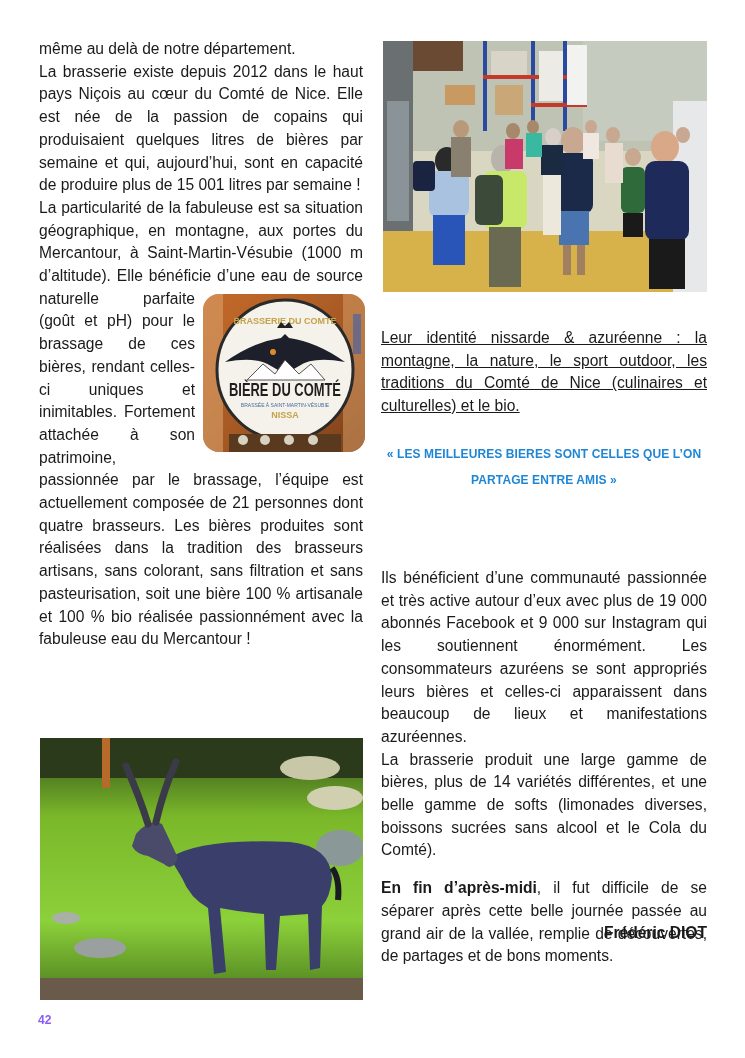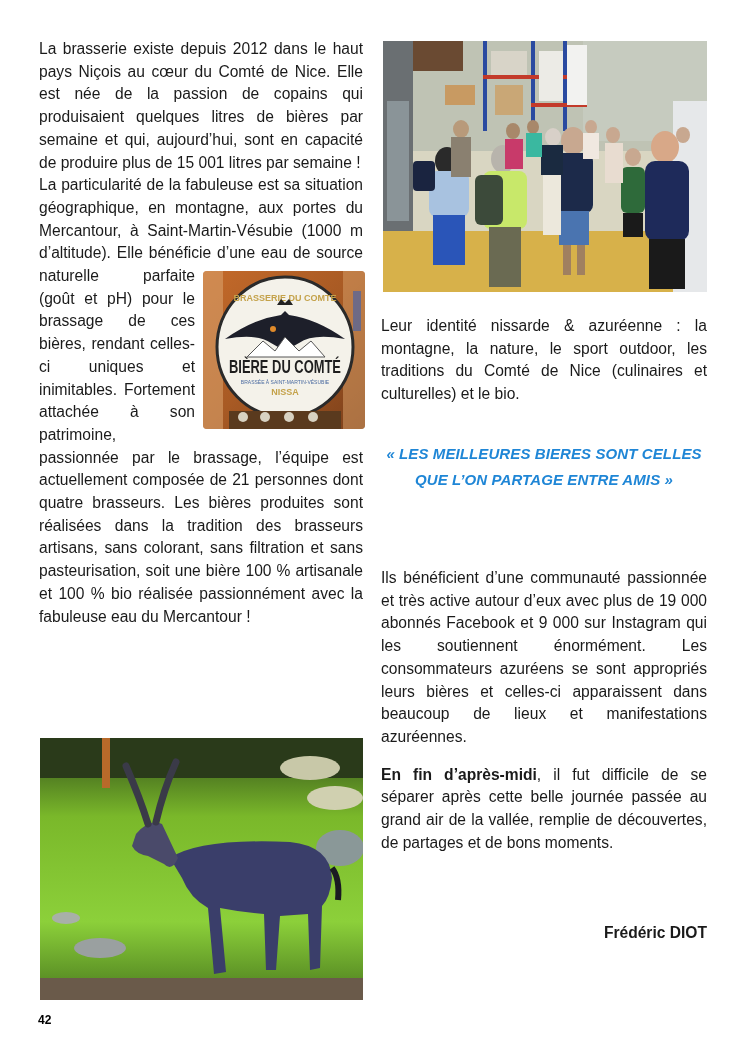--- a/index.html
+++ b/index.html
@@ -2,31 +2,32 @@
 <html><head>
   <meta charset="utf-8">
   <style>
     * { box-sizing: border-box; margin: 0; padding: 0; }
     html, body { width: 745px; height: 1058px; background: #ffffff; overflow: hidden; }
     body { position: relative; font-family: "DejaVu Sans Condensed", "Liberation Sans", sans-serif; color: #1a1a1a; }
     .col { position: absolute; font-family: "Liberation Sans", sans-serif; font-size: 15.6px; line-height: 22.7px; text-align: justify; color: #1a1a1a; }
     .col p { margin: 0; }
     .left { left: 39px; top: 38px; width: 324px; }
     .right { left: 381px; width: 326px; }
-    .wrap-img { float: right; width: 162px; height: 158px; margin: 6px -2px 4px 8px; border-radius: 4px; overflow: hidden; position: relative; }
+    .wrap-img { float: right; width: 162px; height: 158px; margin: 6px -2px 4px 8px; border-radius: 16px; overflow: hidden; position: relative; }
     .photo { position: absolute; overflow: hidden; }
-    .quote { position: absolute; left: 381px; top: 441px; width: 326px; text-align: center; color: #1f86d6; font-family: "Liberation Sans", sans-serif; font-weight: bold; font-size: 15px; line-height: 26px; letter-spacing: 0.1px; font-style: italic; }
+    .quote { position: absolute; left: 381px; top: 441px; width: 326px; text-align: center; color: #1f86d6; font-family: "Liberation Sans", sans-serif; font-weight: bold; font-size: 12px; line-height: 26px; letter-spacing: 0.1px; }
     .signature { position: absolute; right: 38px; top: 924px; font-family: "Liberation Sans", sans-serif; font-weight: bold; font-size: 15.6px; color: #1a1a1a; }
-    .page-number { position: absolute; left: 38px; top: 1013px; font-family: "Liberation Sans", sans-serif; font-weight: bold; font-size: 12px; color: #000000; }
+    .page-number { position: absolute; left: 38px; top: 1013px; font-family: "Liberation Sans", sans-serif; font-weight: bold; font-size: 12px; color: #8b5cf6; }
     b { font-weight: bold; }
   </style>
 </head>
 <body>
 
 <div class="col left">
+  <p>même au delà de notre département.</p>
   <p>La brasserie existe depuis 2012 dans le haut pays Niçois au cœur du Comté de Nice. Elle est née de la passion de copains qui produisaient quelques litres de bières par semaine et qui, aujourd’hui, sont en capacité de produire plus de 15 001 litres par semaine !</p>
   <p>
     <span>La particularité de la fabuleuse est sa situation géographique, en montagne, aux portes du Mercantour, à Saint-Martin-Vésubie (1000 m d’altitude). Elle bénéficie d’une eau de source naturelle</span>
     <span class="wrap-img">
       <svg width="162" height="158" viewBox="0 0 162 158" xmlns="http://www.w3.org/2000/svg">
         <defs>
           <linearGradient id="wood" x1="0" y1="0" x2="1" y2="1">
             <stop offset="0" stop-color="#c46a2a"></stop>
             <stop offset="0.5" stop-color="#a85a24"></stop>
             <stop offset="1" stop-color="#7a3f1a"></stop>
@@ -110,28 +111,29 @@
       <rect x="222" y="102" width="18" height="40" fill="#e8dcd0"></rect>
       <ellipse cx="150" cy="86" rx="6" ry="7" fill="#a8886a"></ellipse>
       <rect x="143" y="92" width="16" height="24" fill="#3ab8a0"></rect>
       <ellipse cx="208" cy="86" rx="6" ry="7" fill="#c8a890"></ellipse>
       <rect x="200" y="92" width="16" height="26" fill="#f0e8e0"></rect>
       <ellipse cx="300" cy="94" rx="7" ry="8" fill="#c8a890"></ellipse>
     </g>
   </svg>
 </div>
 
-<div class="col right" style="top:315px;">
+<div class="col right" style="top:327px;text-decoration:underline;">
   <p>Leur identité nissarde &amp; azuréenne : la montagne, la nature, le sport outdoor, les traditions du Comté de Nice (culinaires et culturelles) et le bio.</p>
 </div>
 
 <div class="quote">« LES MEILLEURES BIERES SONT CELLES QUE L’ON PARTAGE ENTRE AMIS »</div>
 
 <div class="col right" style="top:567px;">
   <p>Ils bénéficient d’une communauté passionnée et très active autour d’eux avec plus de 19 000 abonnés Facebook et 9 000 sur Instagram qui les soutiennent énormément. Les consommateurs azuréens se sont appropriés leurs bières et celles-ci apparaissent dans beaucoup de lieux et manifestations azuréennes.</p>
+  <p>La brasserie produit une large gamme de bières, plus de 14 variétés différentes, et une belle gamme de softs (limonades diverses, boissons sucrées sans alcool et le Cola du Comté).</p>
   <p style="margin-top:15px;">
     <b>En fin d’après-midi</b><span>, il fut difficile de se séparer après cette belle journée passée au grand air de la vallée, remplie de découvertes, de partages et de bons moments.</span>
   </p>
 </div>
 
 <div class="signature">Frédéric DIOT</div>
 
 <div class="photo" style="left:40px; top:738px; width:323px; height:262px;">
   <svg width="323" height="262" viewBox="0 0 323 262" xmlns="http://www.w3.org/2000/svg">
     <defs>

